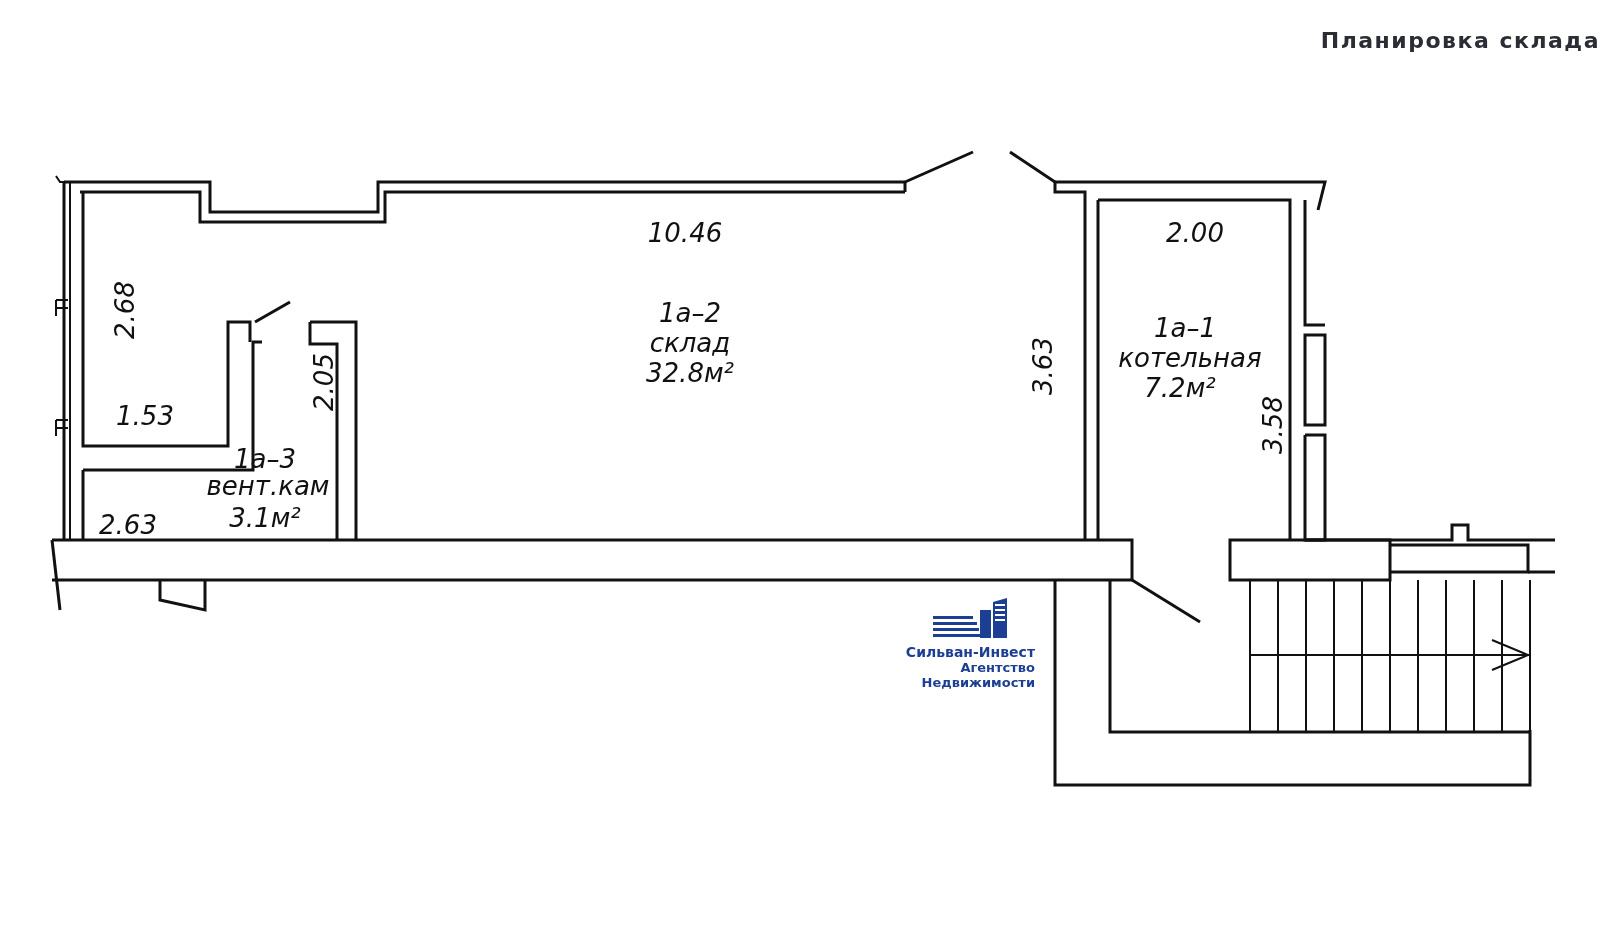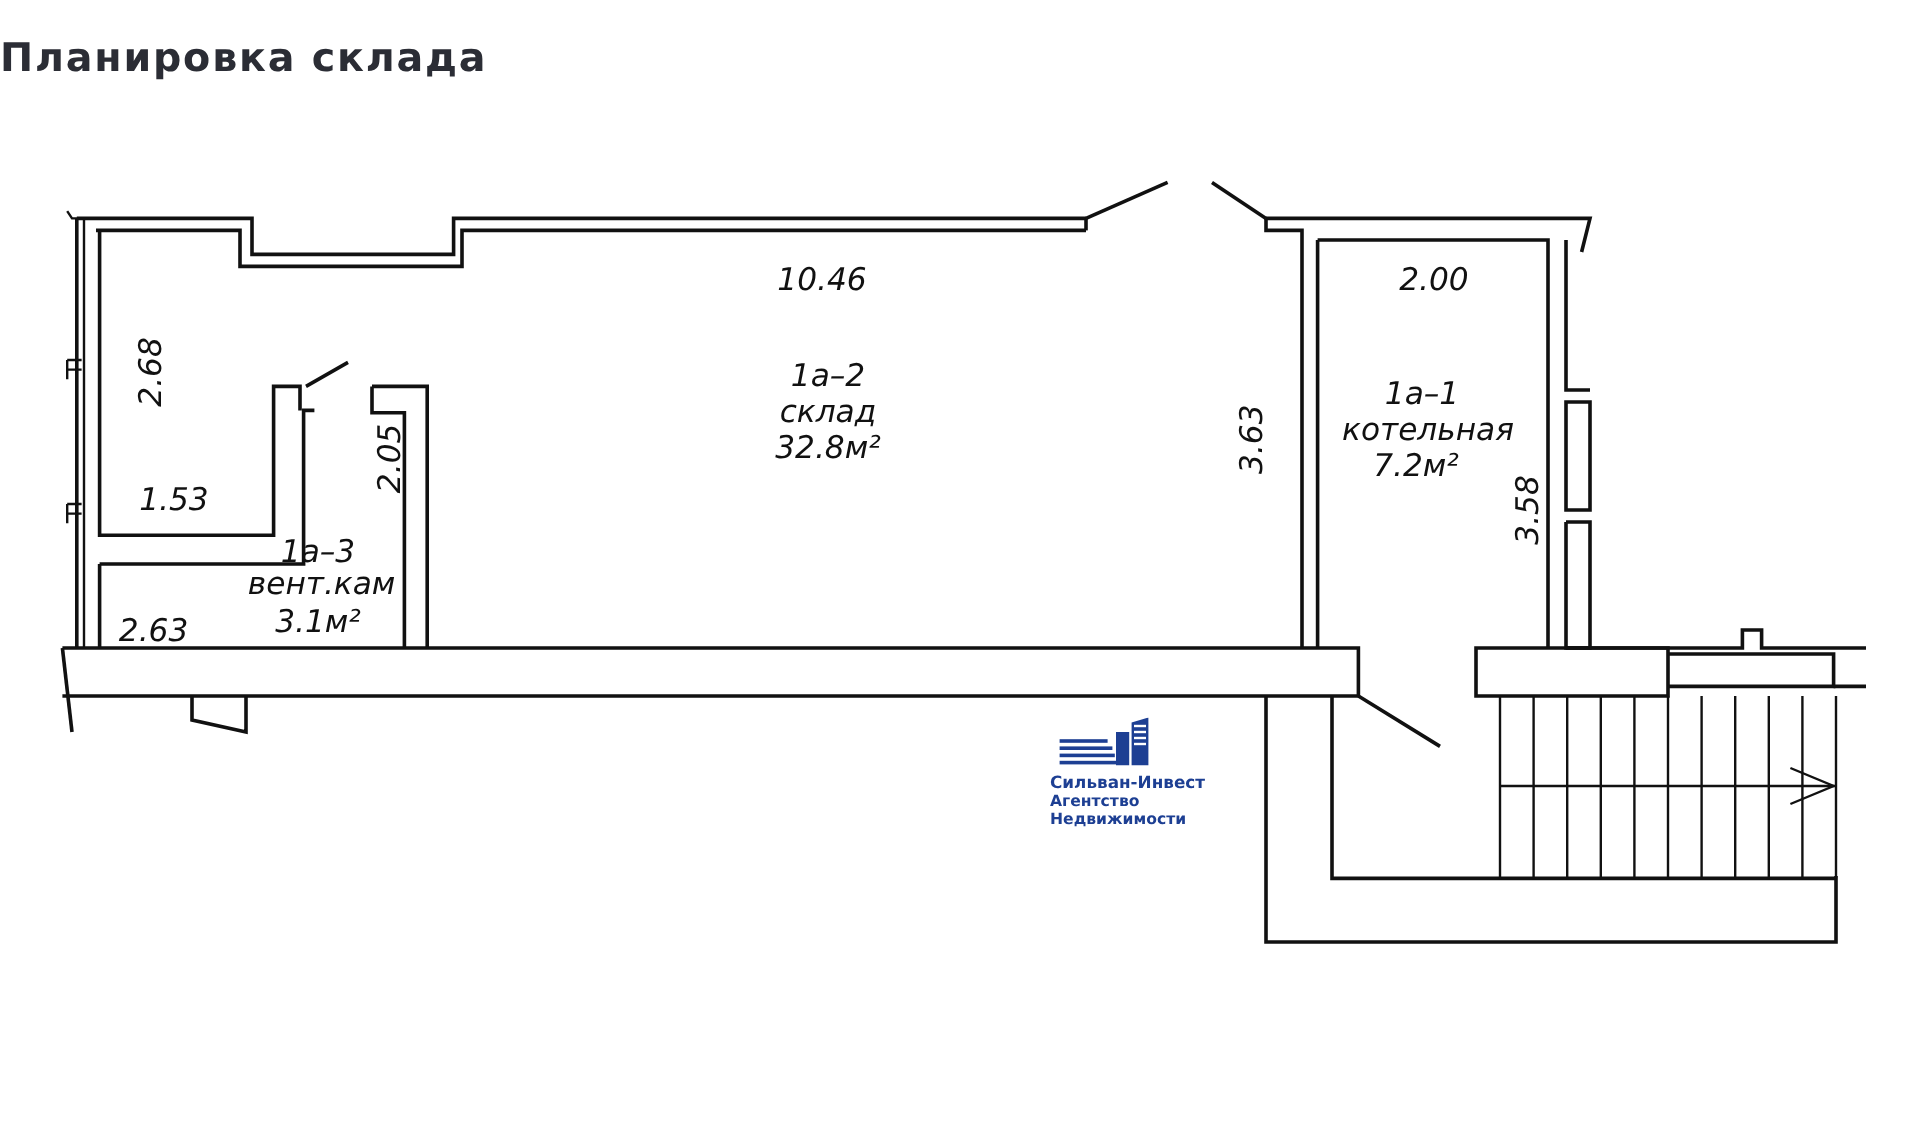--- a/index.html
+++ b/index.html
@@ -1,26 +1,26 @@
 <!DOCTYPE html>
 <html><head>
 <meta charset="utf-8">
 <style>
   html, body { margin: 0; padding: 0; background: #ffffff; }
   body { width: 1600px; height: 940px; position: relative; overflow: hidden; }
   .title {
-    position: absolute; left: 0; top: 28px; width: 1600px; text-align: left;
-    font-family: "DejaVu Sans", sans-serif; font-weight: bold; font-size: 33px;
+    position: absolute; left: 0; top: 28px; width: 1600px; text-align: right;
+    font-family: "DejaVu Sans", sans-serif; font-weight: bold; font-size: 22px;
     color: #2b2d35; letter-spacing: 1.5px;
   }
   svg.plan { position: absolute; left: 0; top: 0; }
   .wall { fill: none; stroke: #111; stroke-width: 3; stroke-linejoin: miter; }
   .thin { fill: none; stroke: #111; stroke-width: 2; }
   .lbl { font-family: "DejaVu Sans", sans-serif; font-style: italic; font-size: 26px; fill: #111; font-weight: normal; }
-  .logo { position: absolute; left: 875px; top: 598px; width: 160px; text-align: left; }
+  .logo { position: absolute; left: 875px; top: 598px; width: 160px; text-align: right; }
   .logo-name { font-family: "DejaVu Sans", sans-serif; font-weight: bold; font-size: 14px; color: #1d3f93; display:block; margin-top: 2px; }
   .logo-sub { font-family: "DejaVu Sans", sans-serif; font-size: 13px; color: #1d3f93; display:block; font-weight: bold; }
 </style>
 </head>
 <body>
 
 <div class="title">Планировка склада</div>
 
 <svg class="plan" width="1600" height="940" viewBox="0 0 1600 940">
 

